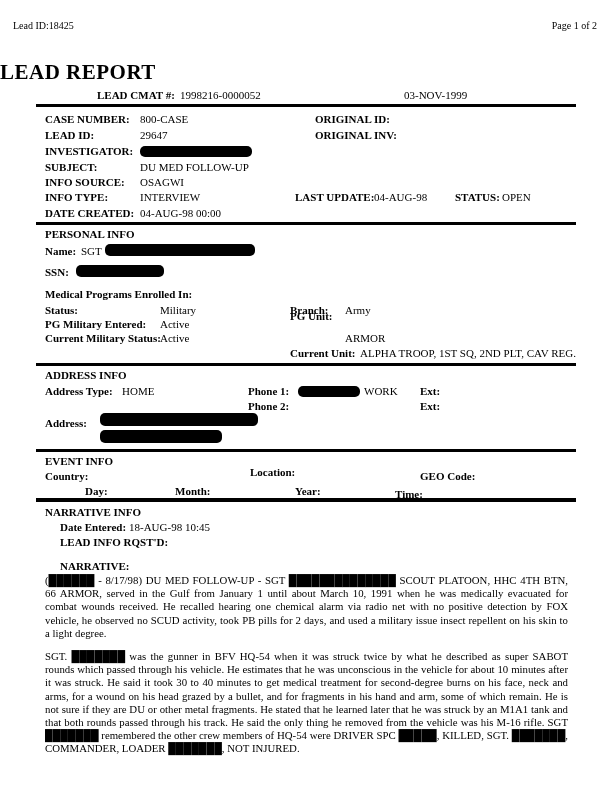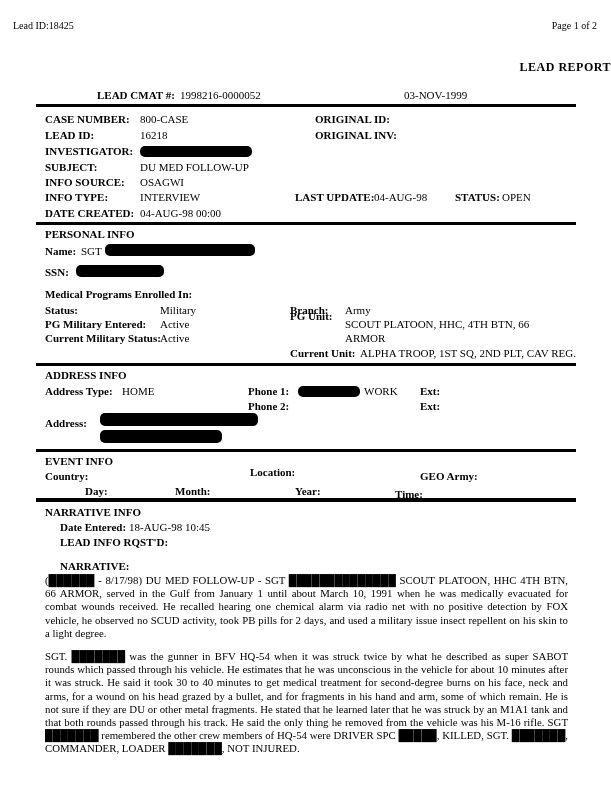--- a/index.html
+++ b/index.html
@@ -4,22 +4,22 @@
 <style>
   html,body{margin:0;padding:0;background:#ffffff;}
   .page{
     position:relative;width:611px;height:792px;background:#ffffff;
     font-family:"Liberation Serif","DejaVu Serif","DejaVu Sans",serif;
     color:#000;overflow:hidden;
   }
   .t{position:absolute;font-size:11px;white-space:nowrap;line-height:12px;}
   .b{font-weight:bold;}
   .small{font-size:10px;}
-  .title{position:absolute;left:0;right:0;top:60px;text-align:right;
-         font-size:12px;font-weight:bold;letter-spacing:.5px;margin-left:36px;}
+  .title{position:absolute;left:0;right:0;top:60px;text-align:left;
+         font-size:21px;font-weight:bold;letter-spacing:.5px;}
   .rule{position:absolute;left:36px;width:540px;height:3px;background:#000;}
   .rule.thick{height:4px;}
   .redact{position:absolute;background:#000;border-radius:5px;}
   .para{position:absolute;left:45px;width:523px;font-size:10.8px;
         line-height:13.2px;text-align:justify;
         font-family:"Liberation Serif","DejaVu Serif","DejaVu Sans",serif;}
 </style>
 </head>
 <body>
 
@@ -34,21 +34,21 @@
   <span class="t" style="left:180px;top:89px">1998216-0000052</span>
   <span class="t" style="left:404px;top:89px">03-NOV-1999</span>
 
   <div class="rule" style="top:104px"></div>
 
   <span class="t b" style="left:45px;top:113px">CASE NUMBER:</span>
   <span class="t" style="left:140px;top:113px">800-CASE</span>
   <span class="t b" style="left:315px;top:113px">ORIGINAL ID:</span>
 
   <span class="t b" style="left:45px;top:129px">LEAD ID:</span>
-  <span class="t" style="left:140px;top:129px">16218</span>
+  <span class="t" style="left:140px;top:129px">29647</span>
   <span class="t b" style="left:315px;top:129px">ORIGINAL INV:</span>
 
   <span class="t b" style="left:45px;top:145px">INVESTIGATOR:</span>
   <div class="redact" style="left:140px;top:146px;width:112px;height:11px"></div>
 
   <span class="t b" style="left:45px;top:161px">SUBJECT:</span>
   <span class="t" style="left:140px;top:161px">DU MED FOLLOW-UP</span>
 
   <span class="t b" style="left:45px;top:176px">INFO SOURCE:</span>
   <span class="t" style="left:140px;top:176px">OSAGWI</span>
@@ -77,21 +77,20 @@
   <span class="t b" style="left:45px;top:288px">Medical Programs Enrolled In:</span>
 
   <span class="t b" style="left:45px;top:304px">Status:</span>
   <span class="t" style="left:160px;top:304px">Military</span>
   <span class="t b" style="left:290px;top:304px">Branch:</span>
   <span class="t" style="left:345px;top:304px">Army</span>
 
   <span class="t b" style="left:45px;top:318px">PG Military Entered:</span>
   <span class="t" style="left:160px;top:318px">Active</span>
   <span class="t b" style="left:290px;top:310px">PG Unit:</span>
-  <span class="t" style="left:345px;top:318px">SCOUT PLATOON, HHC, 4TH BTN, 66</span>
 
   <span class="t b" style="left:45px;top:332px">Current Military Status:</span>
   <span class="t" style="left:160px;top:332px">Active</span>
   <span class="t" style="left:345px;top:332px">ARMOR</span>
 
   <span class="t b" style="left:290px;top:347px">Current Unit:</span>
   <span class="t" style="left:360px;top:347px">ALPHA TROOP, 1ST SQ, 2ND PLT, CAV REG.</span>
 
   <div class="rule" style="top:363px"></div>
 
@@ -110,21 +109,21 @@
   <span class="t b" style="left:45px;top:417px">Address:</span>
   <div class="redact" style="left:100px;top:413px;width:158px;height:13px"></div>
   <div class="redact" style="left:100px;top:430px;width:122px;height:13px"></div>
 
   <div class="rule" style="top:449px"></div>
 
   <span class="t b" style="left:45px;top:455px">EVENT INFO</span>
 
   <span class="t b" style="left:45px;top:470px">Country:</span>
   <span class="t b" style="left:250px;top:466px">Location:</span>
-  <span class="t b" style="left:420px;top:470px">GEO Army:</span>
+  <span class="t b" style="left:420px;top:470px">GEO Code:</span>
 
   <span class="t b" style="left:85px;top:485px">Day:</span>
   <span class="t b" style="left:175px;top:485px">Month:</span>
   <span class="t b" style="left:295px;top:485px">Year:</span>
   <span class="t b" style="left:395px;top:488px">Time:</span>
 
   <div class="rule thick" style="top:498px"></div>
 
   <span class="t b" style="left:45px;top:506px">NARRATIVE INFO</span>
 

